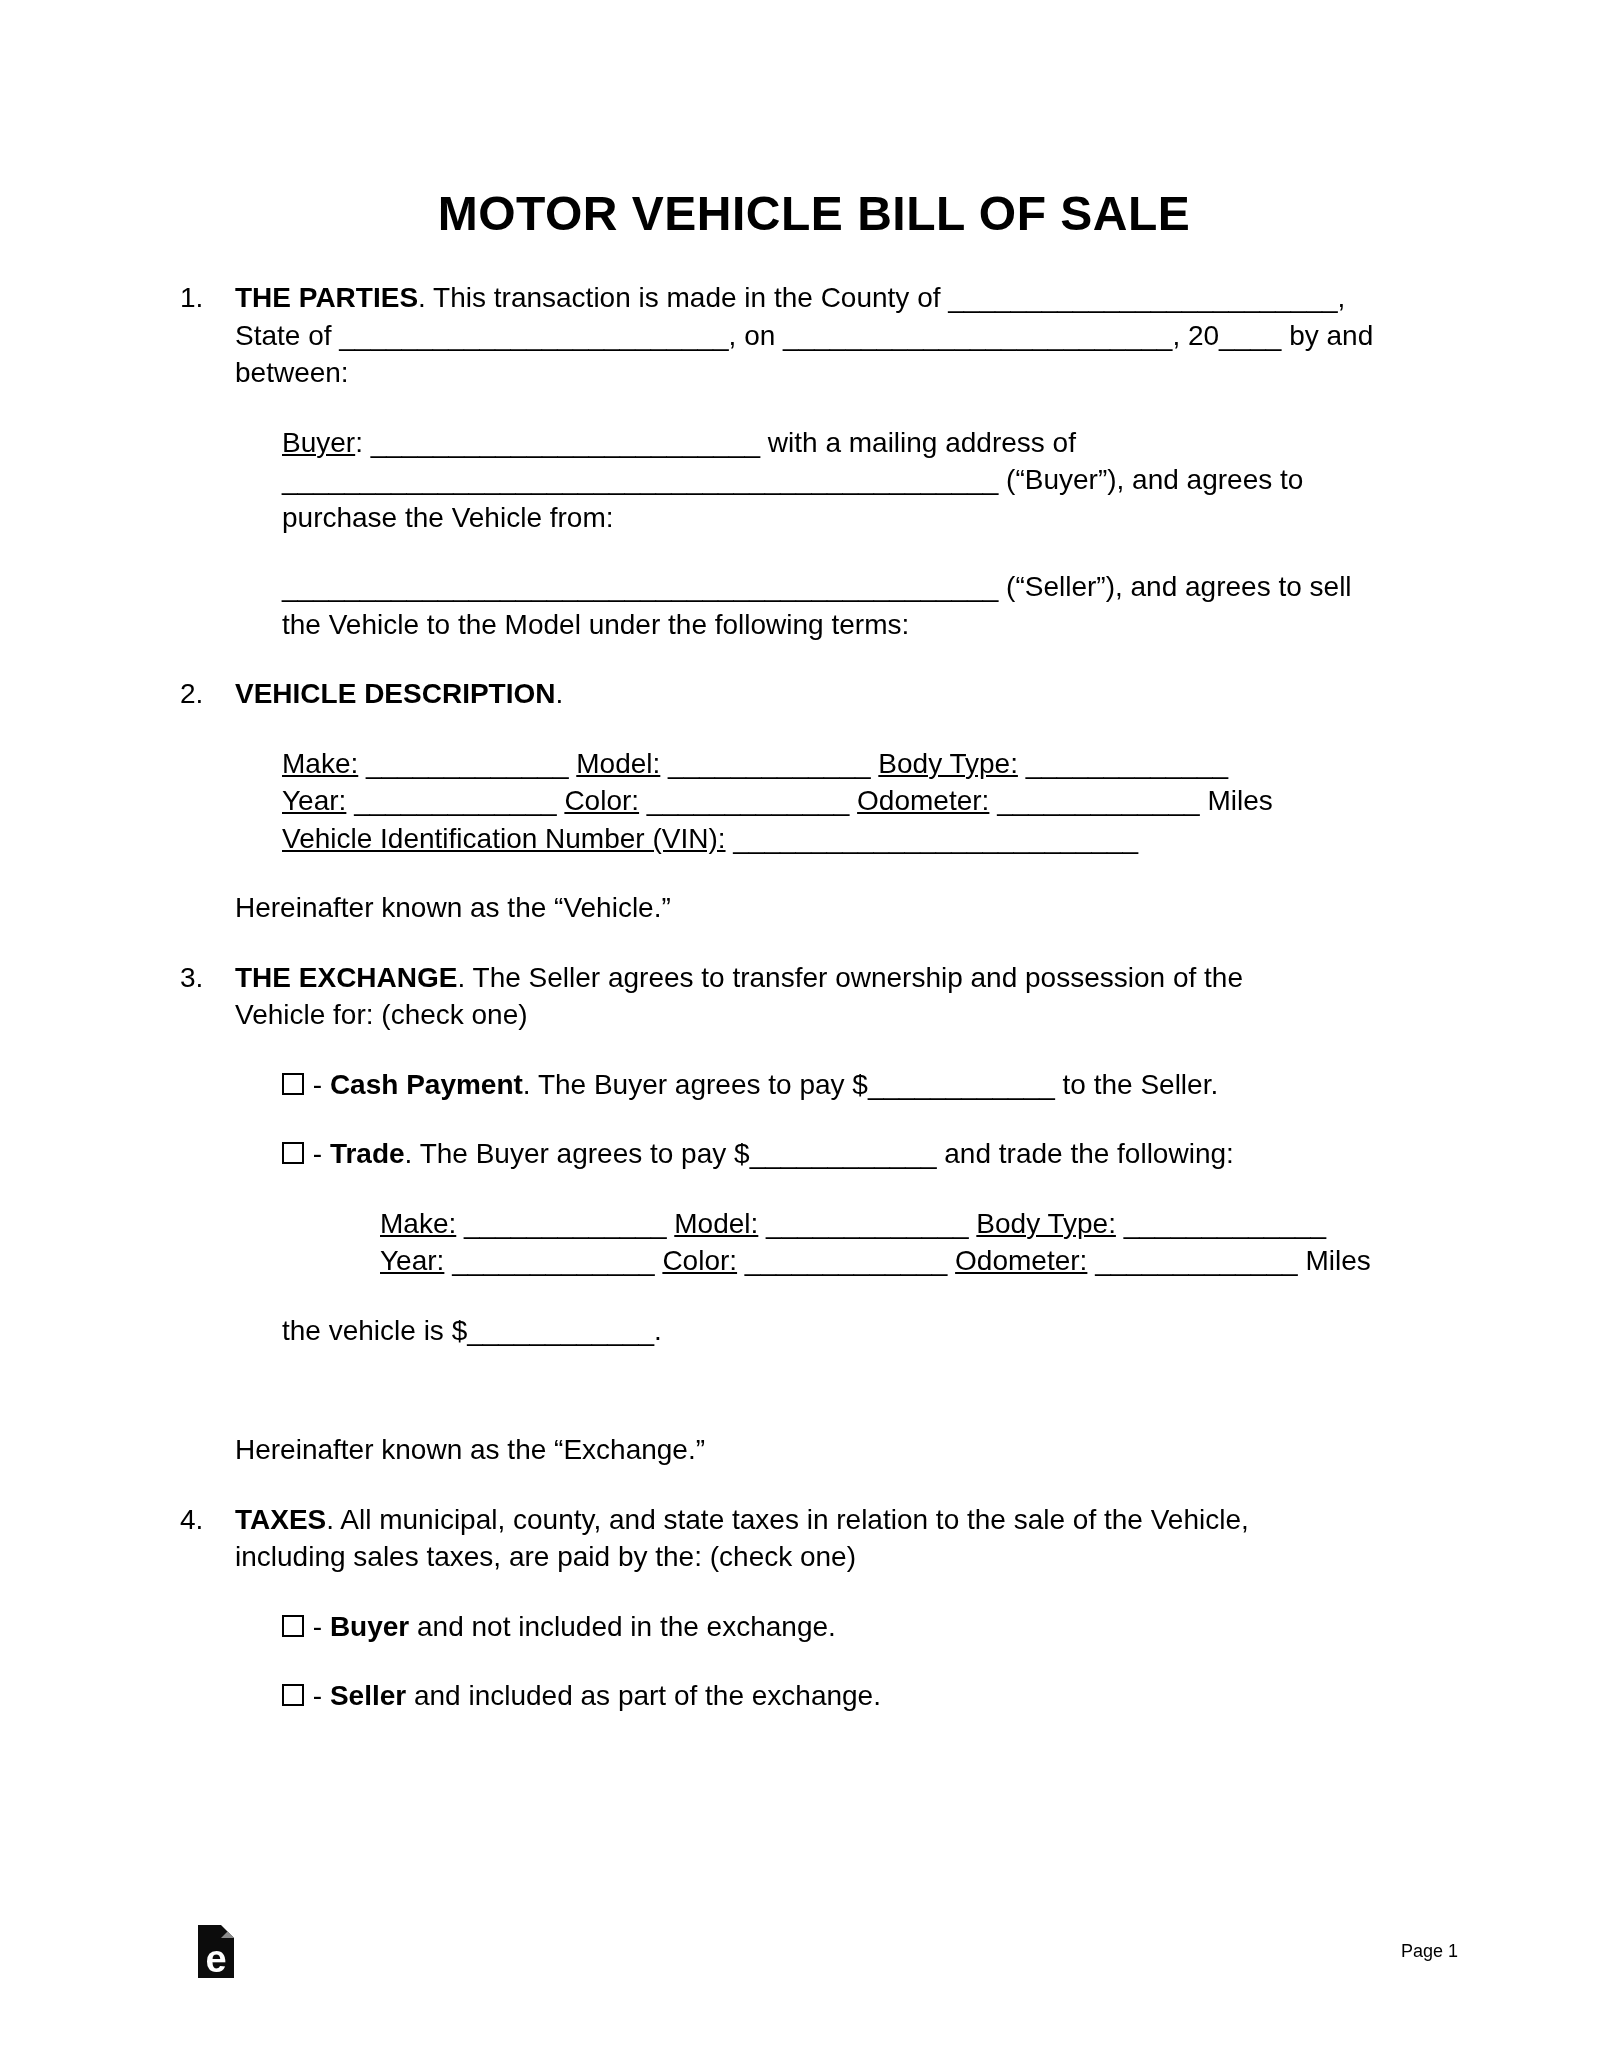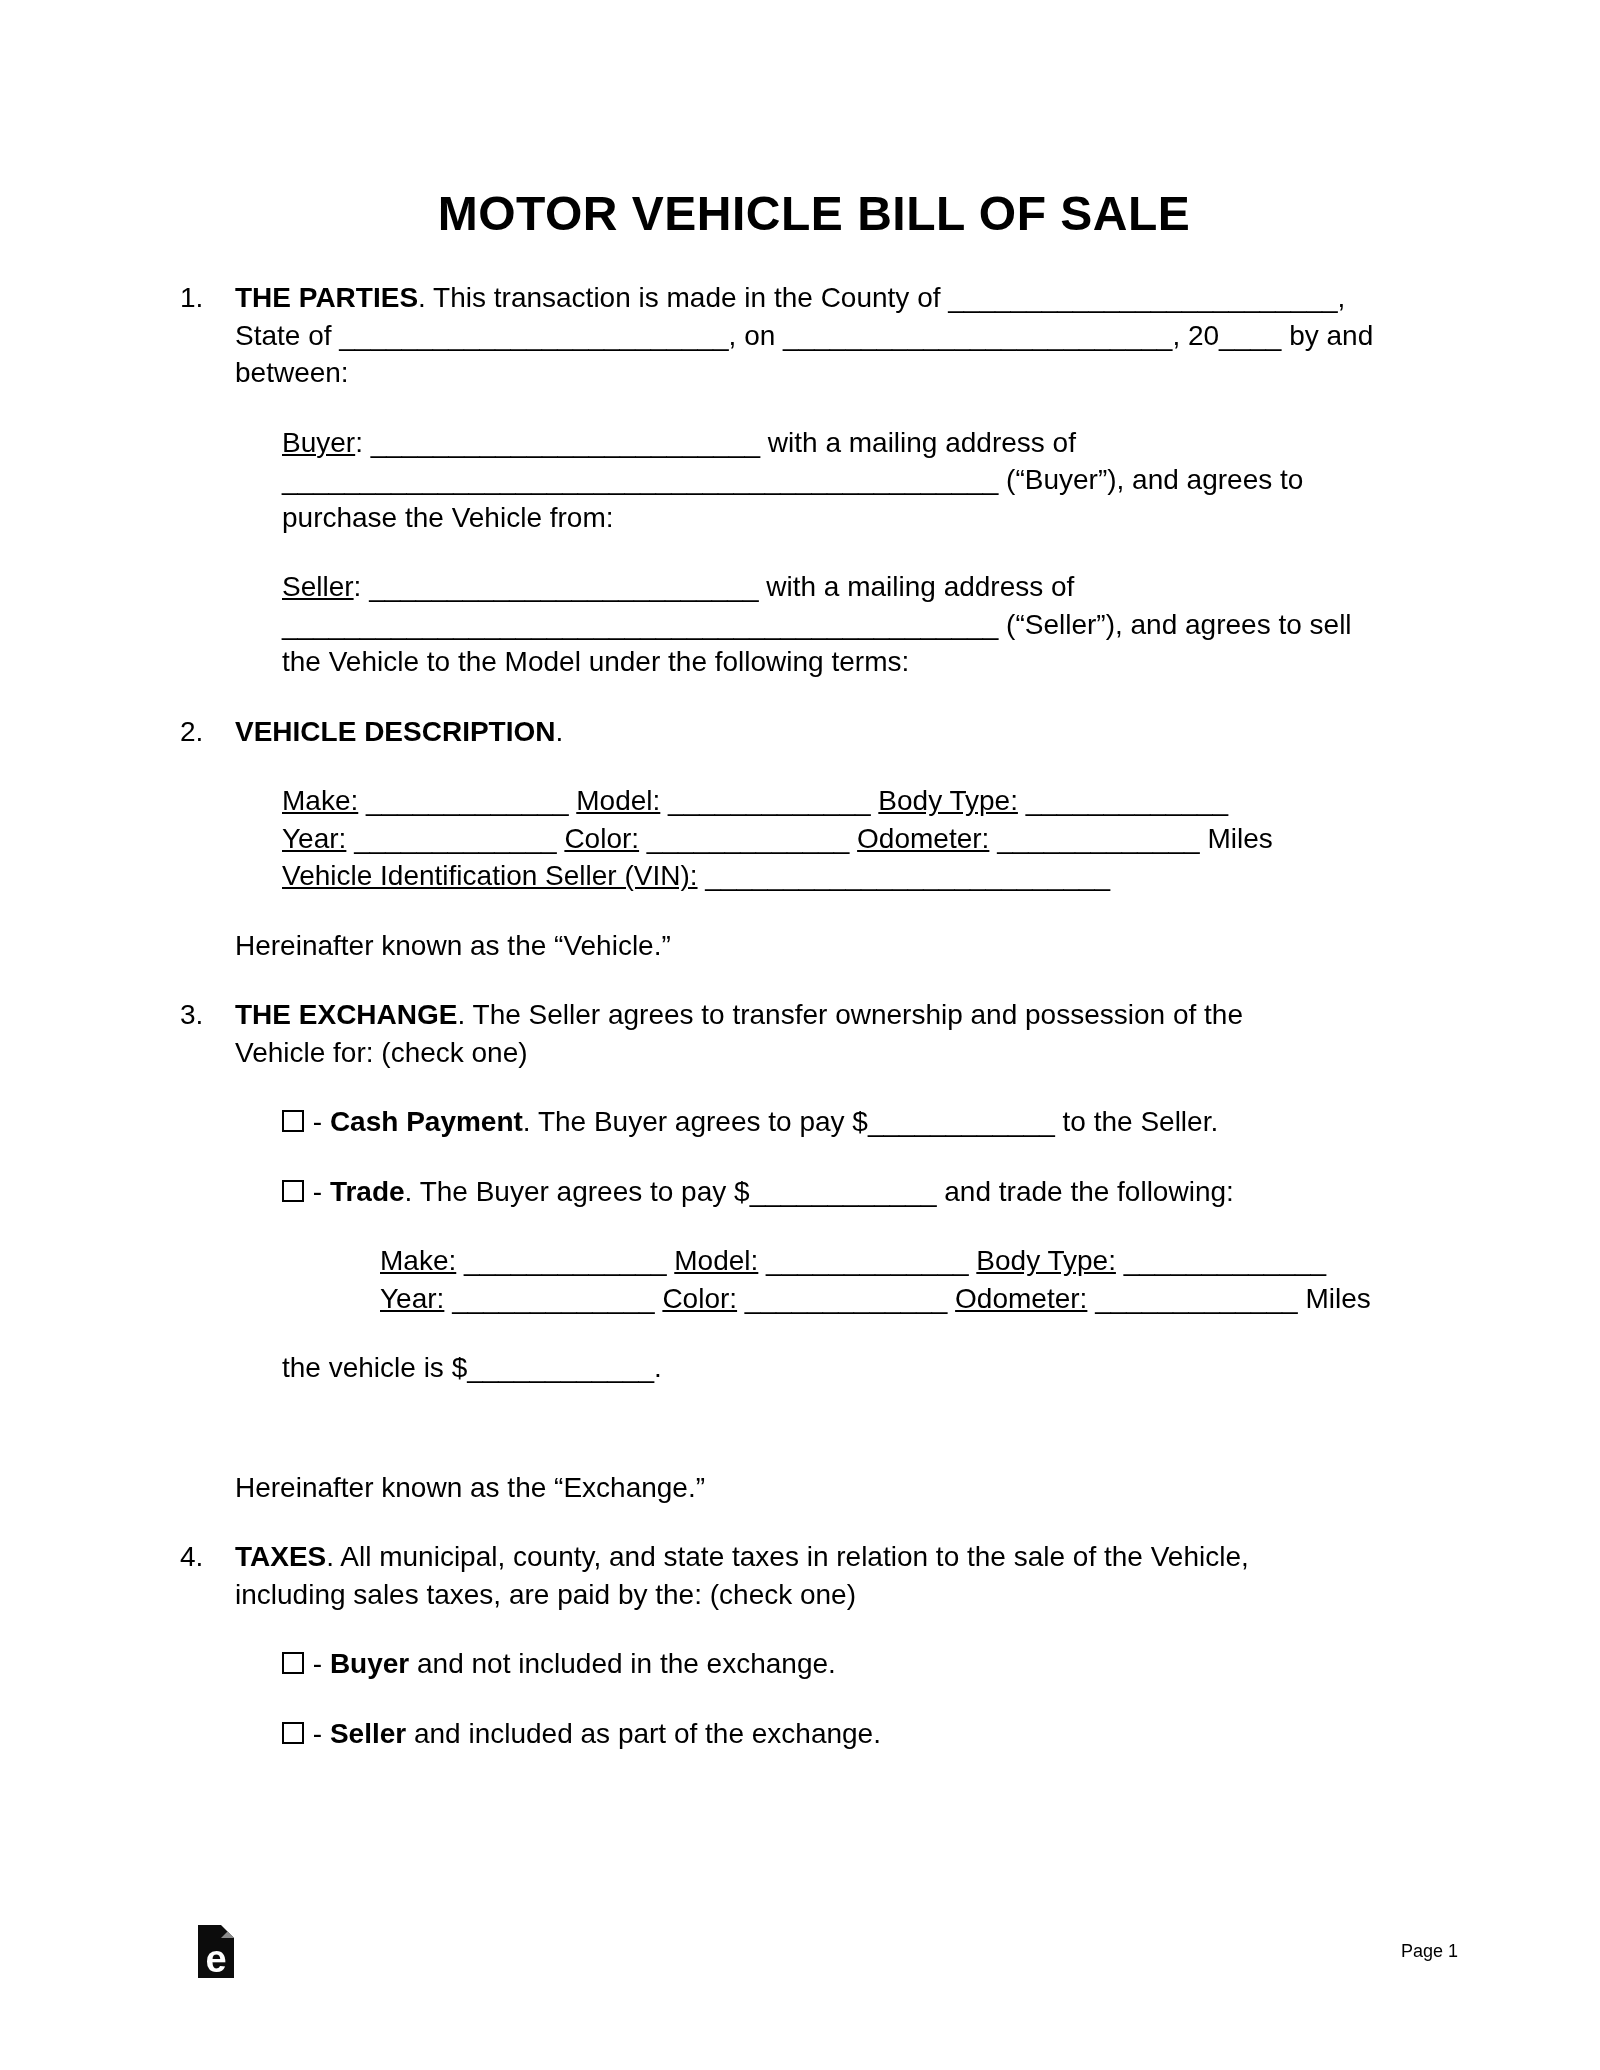--- a/index.html
+++ b/index.html
@@ -97,32 +97,31 @@
           <div class="line"><span class="bold">THE PARTIES</span><span>. This transaction is made in the County of </span><span>_________________________</span><span>,</span></div>
           <div class="line"><span>State of </span><span>_________________________</span><span>, on </span><span>_________________________</span><span>, 20</span><span>____</span><span> by and</span></div>
           <div class="line"><span>between:</span></div>
         </div>
         <div class="para indent-1">
           <div class="line"><span class="underline">Buyer</span><span>: </span><span>_________________________</span><span> with a mailing address of</span></div>
           <div class="line"><span>______________________________________________</span><span> (“Buyer”), and agrees to</span></div>
           <div class="line"><span>purchase the Vehicle from:</span></div>
         </div>
         <div class="para indent-1">
-          <div class="line"><span class="underline">Seller</span><span>: </span><span>_________________________</span><span> with a mailing address of</span></div>
           <div class="line"><span>______________________________________________</span><span> (“Seller”), and agrees to sell</span></div>
           <div class="line"><span>the Vehicle to the Model under the following terms:</span></div>
         </div>
         <div class="para indent-0">
           <span class="num">2.</span>
           <div class="line"><span class="bold">VEHICLE DESCRIPTION</span><span>.</span></div>
         </div>
         <div class="para indent-1">
           <div class="line"><span class="underline">Make:</span><span> </span><span>_____________</span><span> </span><span class="underline">Model:</span><span> </span><span>_____________</span><span> </span><span class="underline">Body Type:</span><span> </span><span>_____________</span></div>
           <div class="line"><span class="underline">Year:</span><span> </span><span>_____________</span><span> </span><span class="underline">Color:</span><span> </span><span>_____________</span><span> </span><span class="underline">Odometer:</span><span> </span><span>_____________</span><span> Miles</span></div>
-          <div class="line"><span class="underline">Vehicle Identification Seller (VIN):</span><span> </span><span>__________________________</span></div>
+          <div class="line"><span class="underline">Vehicle Identification Number (VIN):</span><span> </span><span>__________________________</span></div>
         </div>
         <div class="para indent-0">
           <div class="line"><span>Hereinafter known as the “Vehicle.”</span></div>
         </div>
         <div class="para indent-0">
           <span class="num">3.</span>
           <div class="line"><span class="bold">THE EXCHANGE</span><span>. The Seller agrees to transfer ownership and possession of the</span></div>
           <div class="line"><span>Vehicle for: (check one)</span></div>
         </div>
         <div class="para indent-1">

